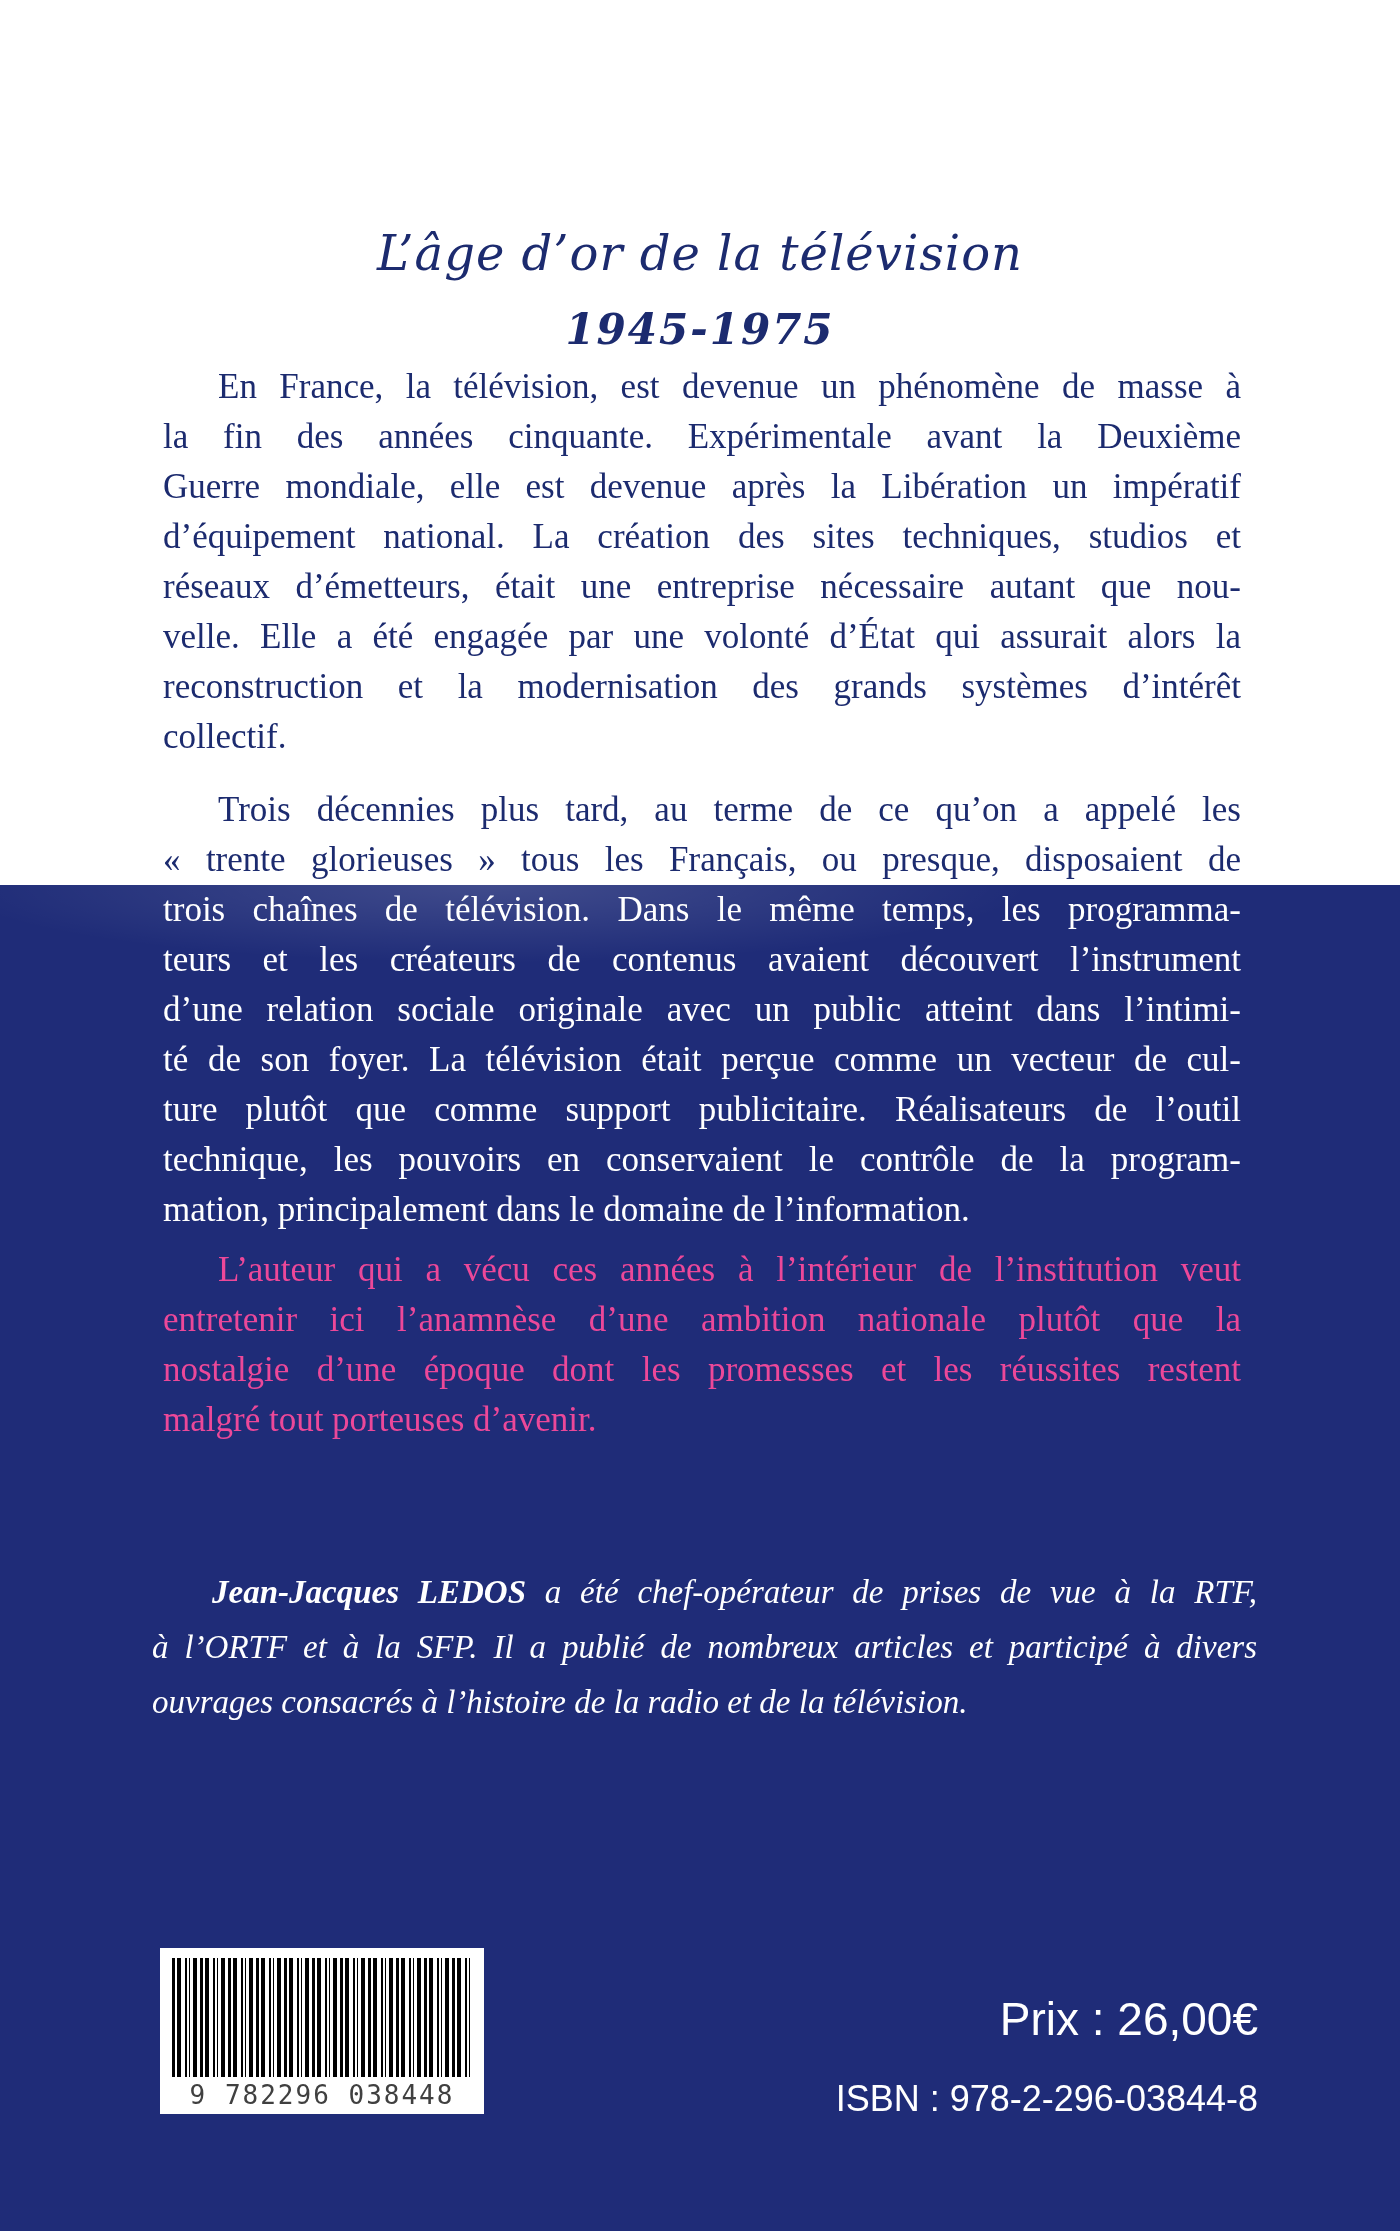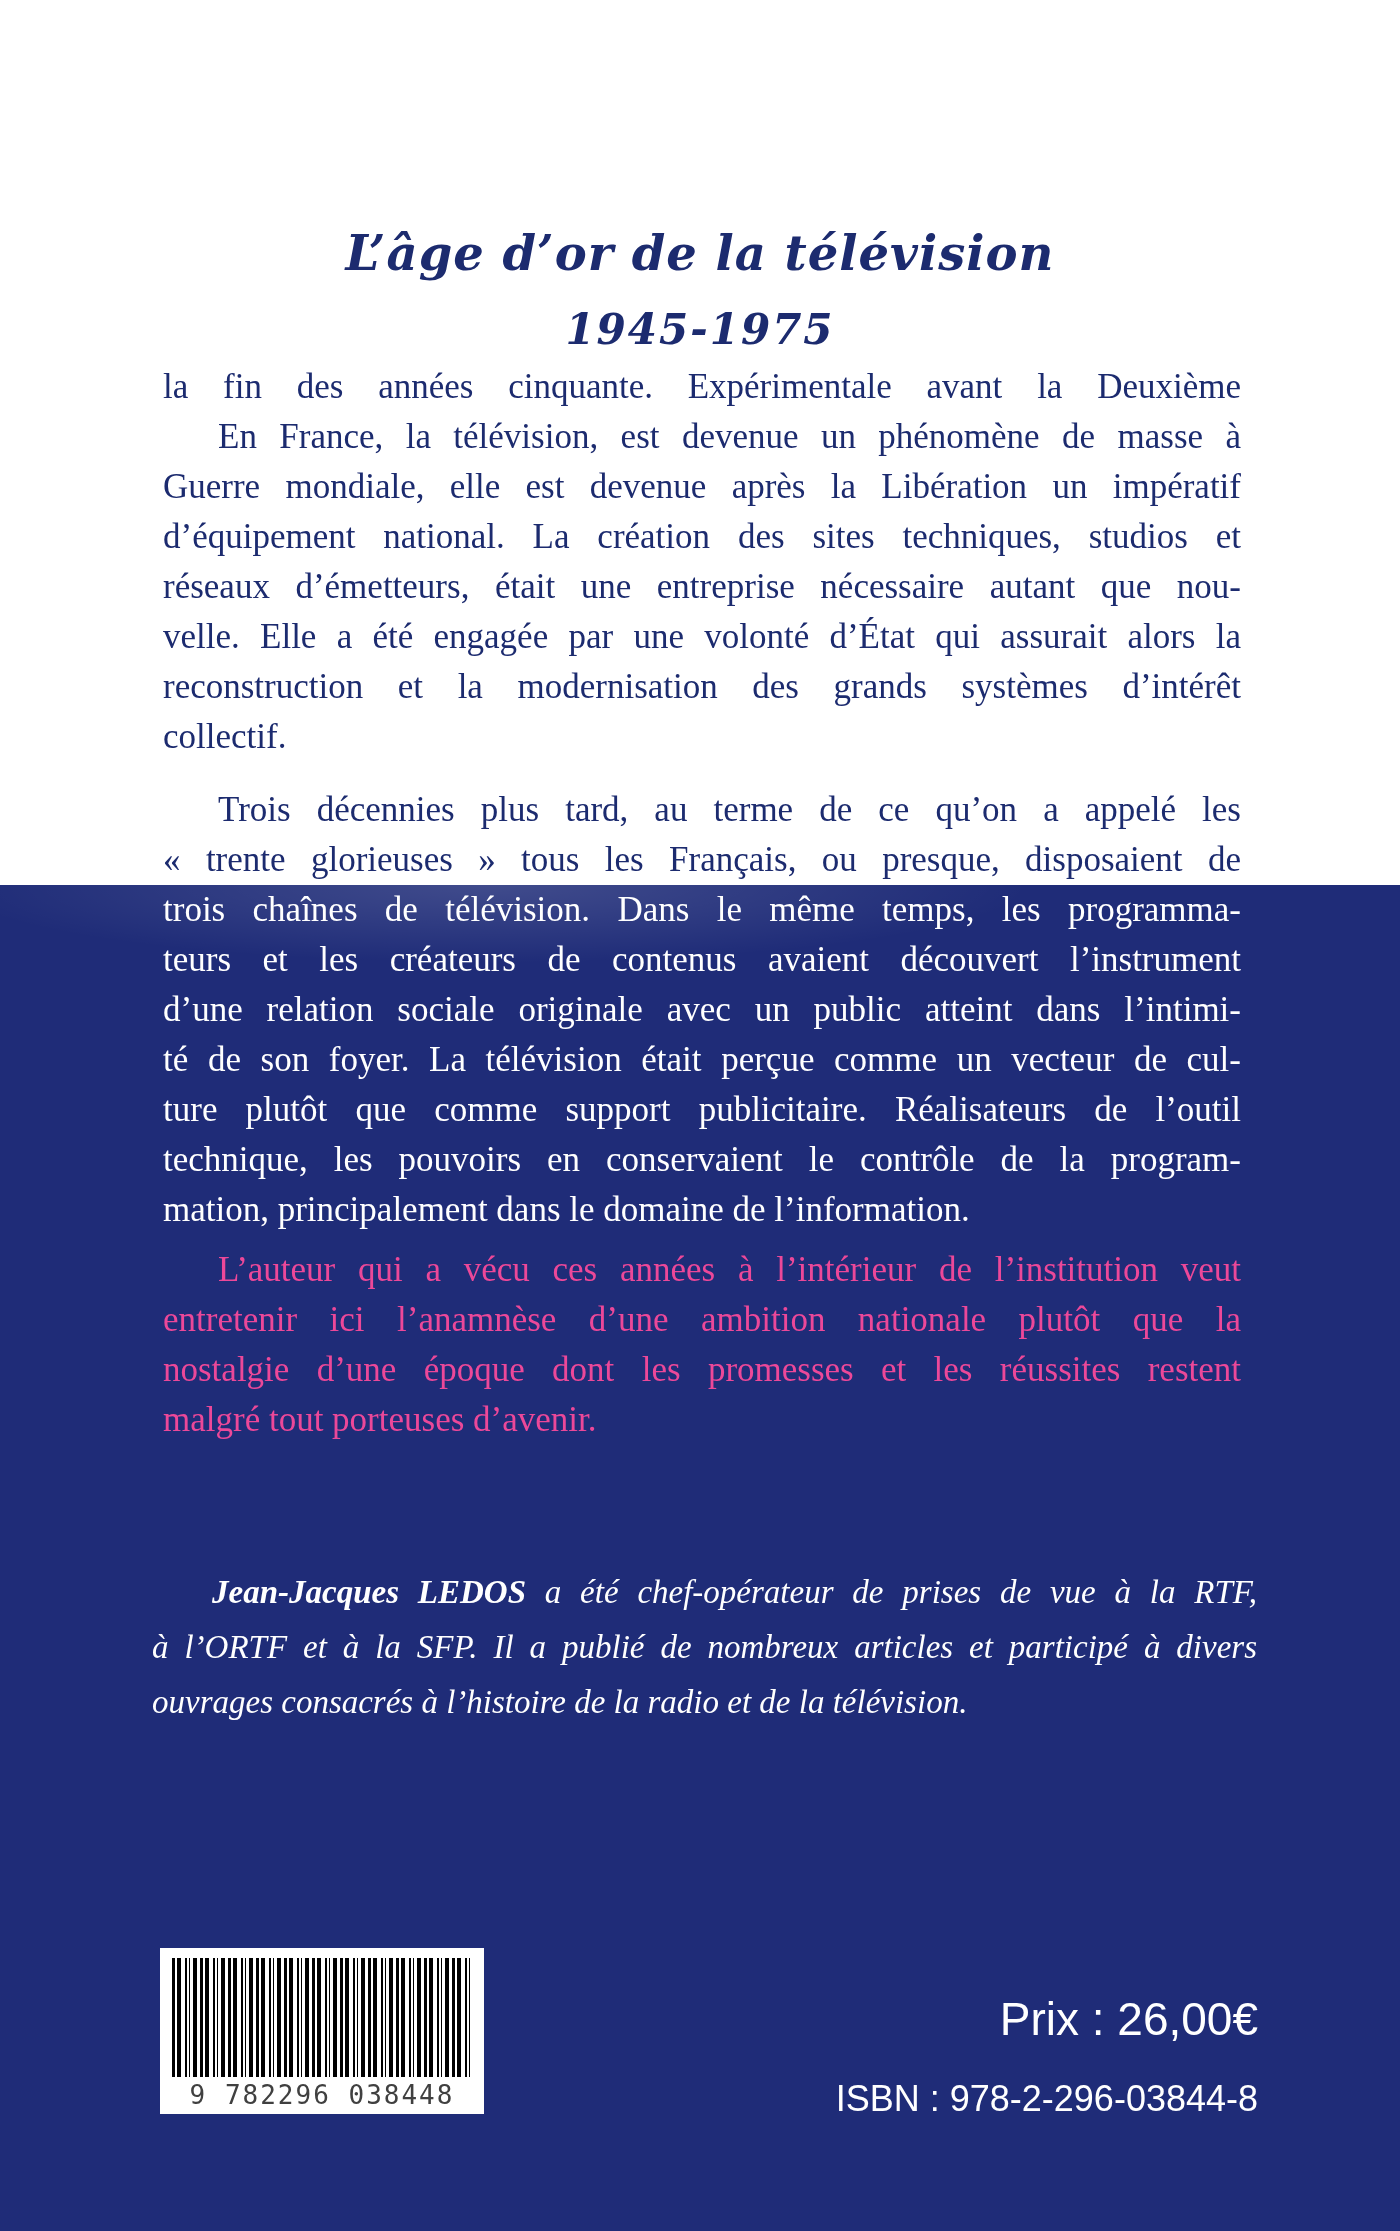--- a/index.html
+++ b/index.html
@@ -24,21 +24,21 @@
 
   .title-block {
     position: absolute;
     top: 225px; left: 0; width: 100%;
     text-align: center;
     color: #1c2b6f;
   }
   .book-title {
     font-family: "DejaVu Serif", serif;
     font-style: italic;
-    font-weight: bold;
+    font-weight: normal;
     font-size: 48px;
     letter-spacing: 1px;
   }
   .book-subtitle {
     font-family: "DejaVu Serif", serif;
     font-style: italic;
     font-weight: bold;
     font-size: 42px;
     letter-spacing: 2px;
     margin-top: 24px;
@@ -128,22 +128,22 @@
 <div class="page">
   <div class="navy-bg"></div>
   <div class="content">
 
     <div class="title-block">
       <div class="book-title">L’âge d’or de la télévision</div>
       <div class="book-subtitle">1945-1975</div>
     </div>
 
     <div class="para p1">
+      <div class="line indent">En France, la télévision, est devenue un phénomène de masse à</div>
       <div class="line">la fin des années cinquante. Expérimentale avant la Deuxième</div>
-      <div class="line indent">En France, la télévision, est devenue un phénomène de masse à</div>
       <div class="line">Guerre mondiale, elle est devenue après la Libération un impératif</div>
       <div class="line">d’équipement national. La création des sites techniques, studios et</div>
       <div class="line">réseaux d’émetteurs, était une entreprise nécessaire autant que nou-</div>
       <div class="line">velle. Elle a été engagée par une volonté d’État qui assurait alors la</div>
       <div class="line">reconstruction et la modernisation des grands systèmes d’intérêt</div>
       <div class="line last">collectif.</div>
     </div>
 
     <div class="para p2">
       <div class="line indent dark">Trois décennies plus tard, au terme de ce qu’on a appelé les</div>

